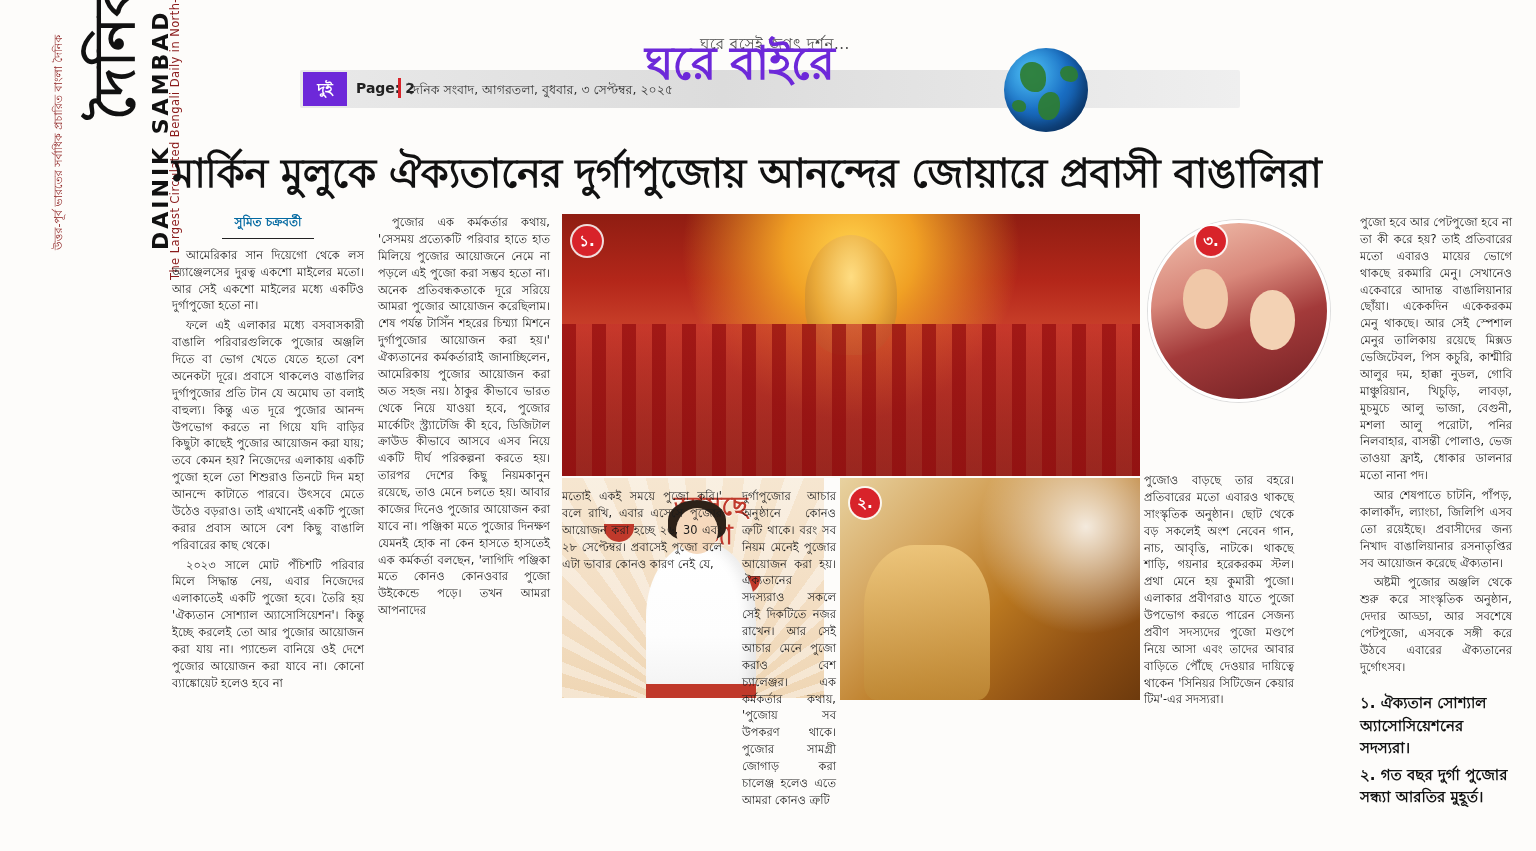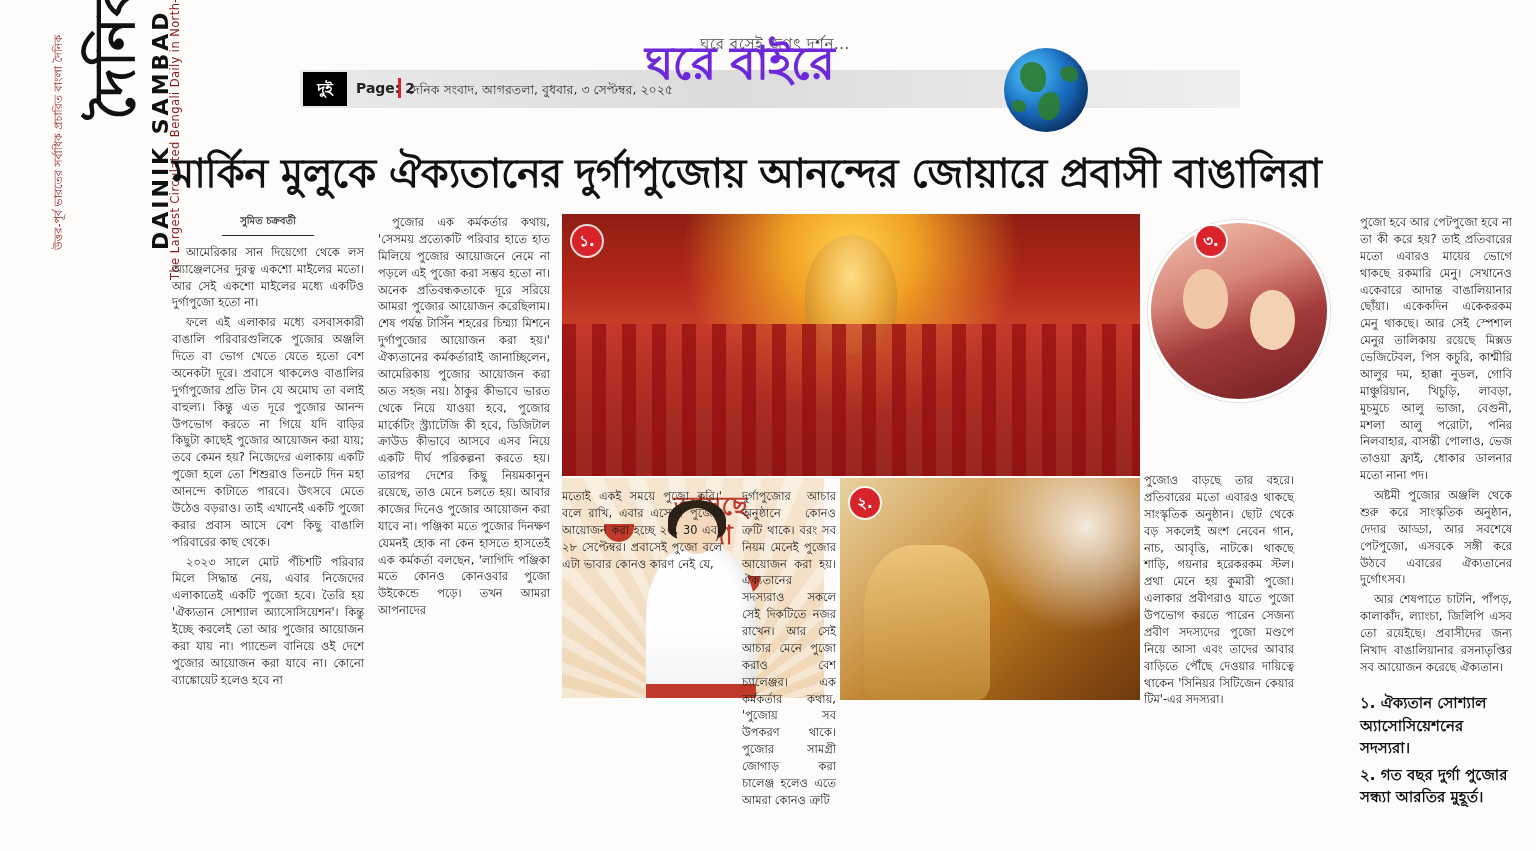--- a/index.html
+++ b/index.html
@@ -39,21 +39,21 @@
     position: absolute;
     left: 300px; top: 70px;
     width: 940px; height: 38px;
     background: linear-gradient(90deg, #e9e9e9 0%, #dcdcdc 45%, #efefef 100%);
     border-radius: 2px;
   }
   .page-badge {
     position: absolute;
     left: 303px; top: 72px;
     width: 44px; height: 34px;
-    background: #000000;
+    background: #6d28d9;
     color: #fff;
     font-size: 15px;
     display: flex;
     align-items: center;
     justify-content: center;
     font-weight: bold;
   }
   .page-num {
     position: absolute;
     left: 356px; top: 80px;
@@ -168,23 +168,23 @@
     position: absolute;
     font-size: 11.4px;
     line-height: 1.48;
     text-align: justify;
     color: #1b1b1b;
   }
   .col p { margin: 0 0 3px 0; text-indent: 14px; }
   .col p.noind { text-indent: 0; }
   .byline {
     font-weight: bold;
-    font-size: 10px;
+    font-size: 12px;
     text-align: center;
-    color: #404040;
+    color: #0369a1;
     margin-bottom: 6px;
     text-indent: 0 !important;
   }
   .byline-rule {
     border-bottom: 1.5px solid #222;
     width: 92px;
     margin: 2px auto 8px auto;
   }
 
   #col1 { left: 172px; top: 214px; width: 192px; }
@@ -426,22 +426,22 @@
 
   <div class="col" id="col5">
   </div>
 
   <div class="col" id="col6">
     <p class="noind">পুজোও বাড়ছে তার বহরে। প্রতিবারের মতো এবারও থাকছে সাংস্কৃতিক অনুষ্ঠান। ছোট থেকে বড় সকলেই অংশ নেবেন গান, নাচ, আবৃত্তি, নাটকে। থাকছে শাড়ি, গয়নার হরেকরকম স্টল। প্রথা মেনে হয় কুমারী পুজো। এলাকার প্রবীণরাও যাতে পুজো উপভোগ করতে পারেন সেজন্য প্রবীণ সদস্যদের পুজো মণ্ডপে নিয়ে আসা এবং তাদের আবার বাড়িতে পৌঁছে দেওয়ার দায়িত্বে থাকেন 'সিনিয়র সিটিজেন কেয়ার টিম'-এর সদস্যরা।</p>
   </div>
 
   <div class="col" id="col7">
     <p class="noind">পুজো হবে আর পেটপুজো হবে না তা কী করে হয়? তাই প্রতিবারের মতো এবারও মায়ের ভোগে থাকছে রকমারি মেনু। সেখানেও একেবারে আদান্ত বাঙালিয়ানার ছোঁয়া। একেকদিন একেকরকম মেনু থাকছে। আর সেই স্পেশাল মেনুর তালিকায় রয়েছে মিক্সড ভেজিটেবল, পিস কচুরি, কাশ্মীরি আলুর দম, হাক্কা নুডল, গোবি মাঞ্চুরিয়ান, খিচুড়ি, লাবড়া, মুচমুচে আলু ভাজা, বেগুনী, মশলা আলু পরোটা, পনির নিলবাহার, বাসন্তী পোলাও, ভেজ তাওয়া ফ্রাই, ধোকার ডালনার মতো নানা পদ।</p>
+    <p>আর শেষপাতে চাটনি, পাঁপড়, কালাকাঁদ, ল্যাংচা, জিলিপি এসব তো রয়েইছে। প্রবাসীদের জন্য নিখাদ বাঙালিয়ানার রসনাতৃপ্তির সব আয়োজন করেছে ঐক্যতান।</p>
     <p>অষ্টমী পুজোর অঞ্জলি থেকে শুরু করে সাংস্কৃতিক অনুষ্ঠান, দেদার আড্ডা, আর সবশেষে পেটপুজো, এসবকে সঙ্গী করে উঠবে এবারের ঐক্যতানের দুর্গোৎসব।</p>
-    <p>আর শেষপাতে চাটনি, পাঁপড়, কালাকাঁদ, ল্যাংচা, জিলিপি এসব তো রয়েইছে। প্রবাসীদের জন্য নিখাদ বাঙালিয়ানার রসনাতৃপ্তির সব আয়োজন করেছে ঐক্যতান।</p>
   </div>
 
   <div class="numlist">
     <div>১. ঐক্যতান সোশ্যাল অ্যাসোসিয়েশনের সদস্যরা।</div>
     <div>২. গত বছর দুর্গা পুজোর সন্ধ্যা আরতির মুহূর্ত।</div>
   </div>
 
 </div>
 
 </body></html>

